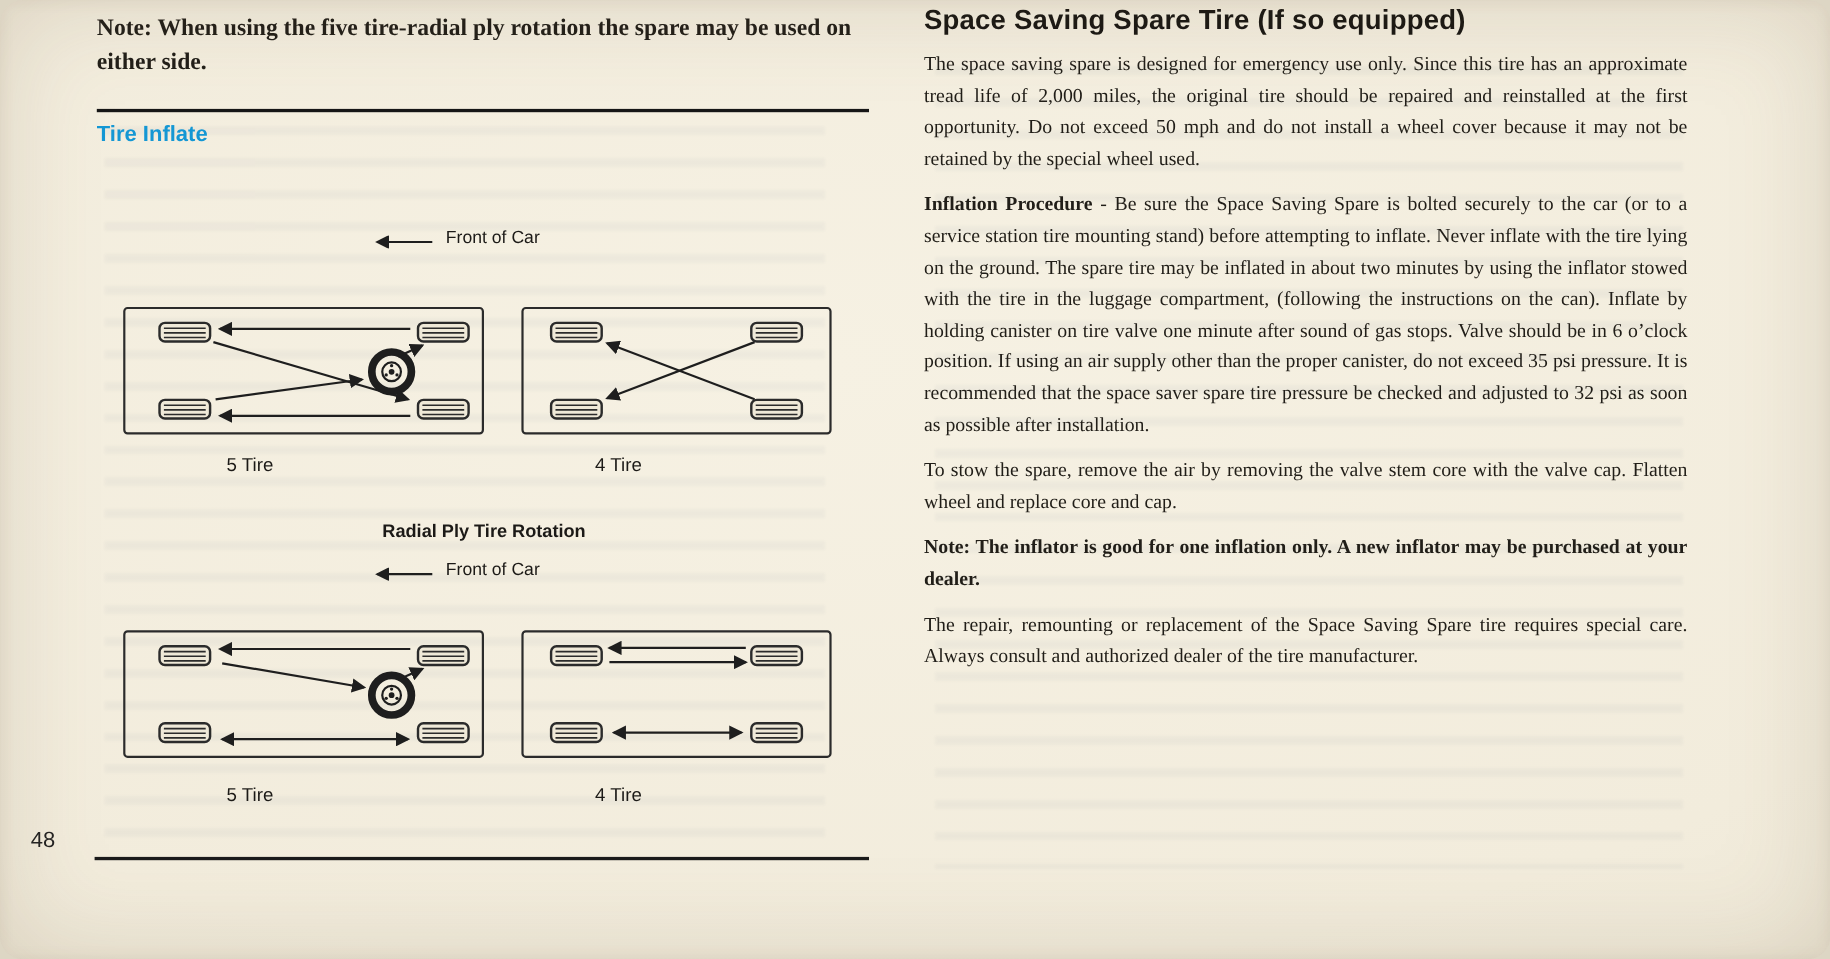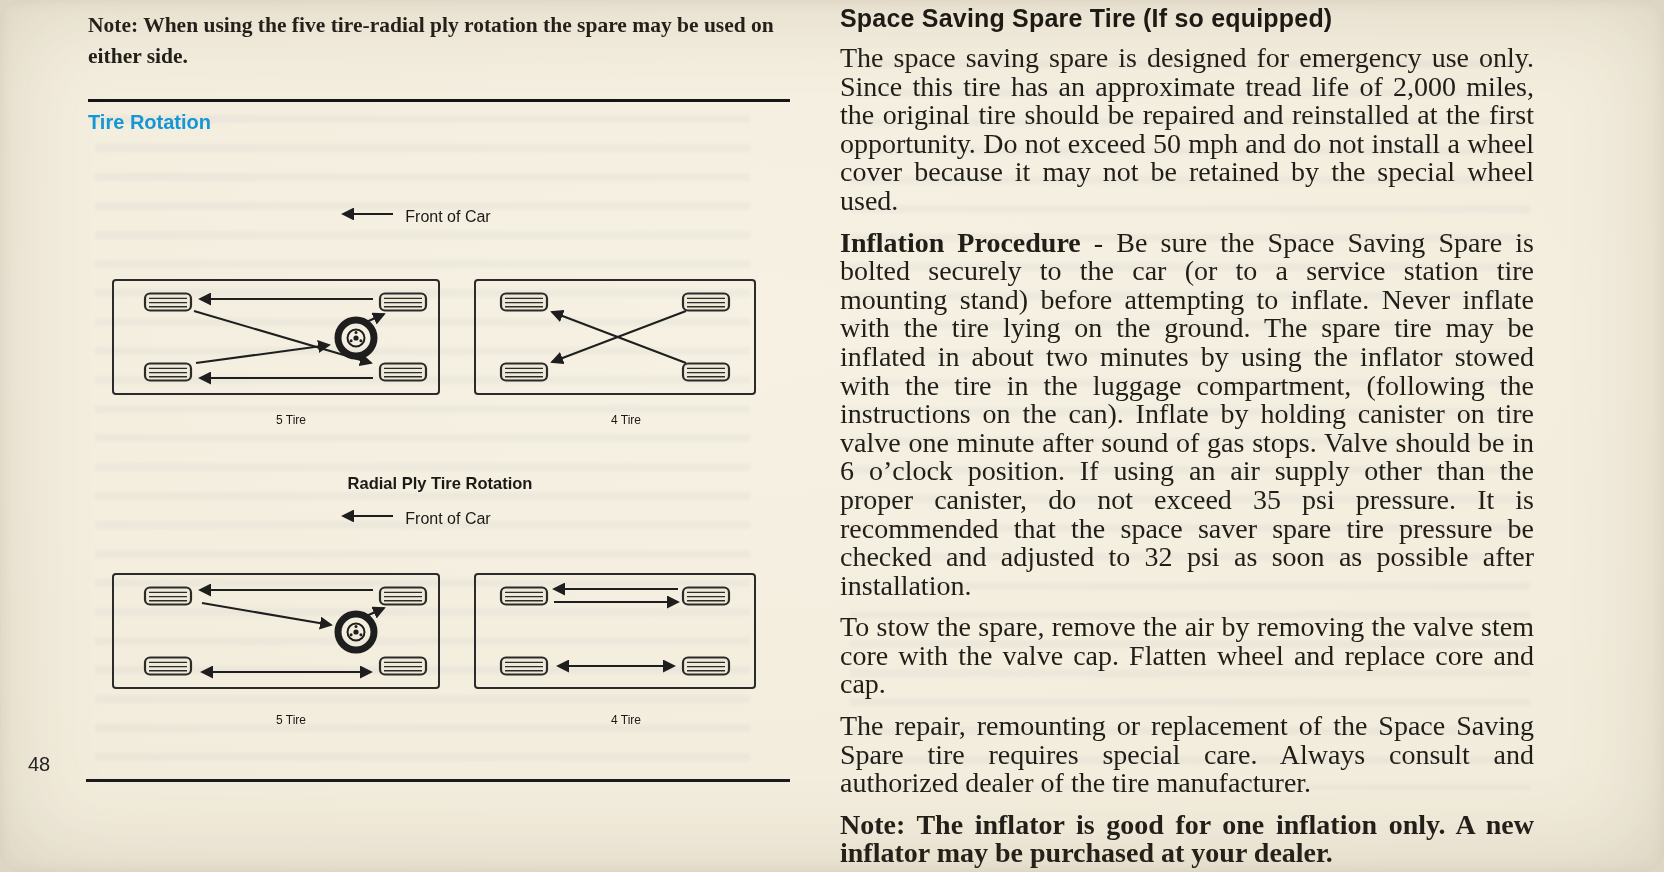--- a/index.html
+++ b/index.html
@@ -23,40 +23,40 @@
   .col-left { position:absolute; left:88px; top:0; width:704px; height:872px; }
   .col-left > * { position:absolute; }
   .lnote { left:0; top:10px; width:700px; margin:0;
            font-weight:bold; font-size:21.5px; line-height:31px; }
   .rule-top { left:0; top:99px; width:702px; height:2.5px; background:#161616; }
   .sec-title { left:0; top:111px; margin:0; font-family:"Liberation Sans", sans-serif;
                font-weight:bold; font-size:20px; color:#1497d4; }
   .diag-title { left:0; margin:0; width:704px; text-align:center;
                 font-family:"Liberation Sans", sans-serif; font-weight:bold; font-size:16.5px; color:#1c1a17; }
   .t1 { top:172px; } .t2 { top:474px; }
-  .front-label { left:0; width:704px; display:flex; justify-content:center; align-items:flex-start;
+  .front-label { left:0; width:704px; display:flex; justify-content:center; align-items:flex-end;
                  gap:8px; transform:translateX(-28px);
                  font-family:"Liberation Sans", sans-serif; font-size:16px; color:#1c1a17; }
   .f1 { top:208px; } .f2 { top:510px; }
   .diag-row { left:22px; display:flex; gap:30px; align-items:flex-start; }
   .r1 { top:274px; } .r2 { top:568px; }
-  .cap { font-family:"Liberation Sans", sans-serif; font-size:12px; color:#1c1a17;
-         width:100px; text-align:right; }
+  .cap { font-family:"Liberation Sans", sans-serif; font-size:17px; color:#1c1a17;
+         width:100px; text-align:left; }
   .c1a,.c2a { left:118px; } .c1b,.c2b { left:453px; }
   .c1a,.c1b { top:413px; } .c2a,.c2b { top:713px; }
 
   .pgnum { position:absolute; left:28px; top:753px; font-family:"Liberation Sans", sans-serif;
            font-size:20px; color:#232323;text-align:right; }
   .rule-bottom { position:absolute; left:86px; top:779px; width:704px; height:2.5px; background:#1b1b1b; }
 
   
   .col-right { position:absolute; left:840px; top:4px; width:694px; }
   .rhead { margin:0 0 11px 0; font-family:"Liberation Sans", sans-serif;
            font-weight:bold; font-size:25px; letter-spacing:.2px; color:#191713; }
-  .body { margin:0 0 13px 0; font-size:28px; line-height:28.6px; text-align:justify; }
+  .body { margin:0 0 13px 0; font-size:18px; line-height:28.6px; text-align:justify; }
   .bold-note { font-weight:bold; }
   .lead { font-weight:bold; }
 
   svg.diag { display:block; }
 </style>
 </head>
 <body>
 
 <div class="page">
 
@@ -82,21 +82,21 @@
     </defs>
   </svg>
 
   <div class="ghost g1"></div>
   <div class="ghost g2"></div>
 
   <section class="col-left">
 
     <p class="lnote">Note: When using the five tire-radial ply rotation the spare may be used on either side.</p>
     <div class="rule-top"></div>
-    <h2 class="sec-title">Tire Rotation</h2>
+    <h2 class="sec-title">Tire Inflate</h2>
 
 
     <div class="front-label f1">
       <svg width="64" height="12" viewBox="0 0 64 12">
         <line x1="60" y1="6" x2="10" y2="6" stroke="#1e1e1e" stroke-width="2" marker-end="url(#arr)"></line>
       </svg>
       <span>Front of Car</span>
     </div>
 
     <div class="diag-row r1">
@@ -167,19 +167,19 @@
 
     <span class="cap c2a">5 Tire</span>
     <span class="cap c2b">4 Tire</span>
   </section>
 
   <section class="col-right">
     <h1 class="rhead">Space Saving Spare Tire (If so equipped)</h1>
     <p class="body">The space saving spare is designed for emergency use only. Since this tire has an approximate tread life of 2,000 miles, the original tire should be repaired and reinstalled at the first opportunity. Do not exceed 50 mph and do not install a wheel cover because it may not be retained by the special wheel used.</p>
     <p class="body"><span class="lead">Inflation Procedure</span><span> - Be sure the Space Saving Spare is bolted securely to the car (or to a service station tire mounting stand) before attempting to inflate. Never inflate with the tire lying on the ground. The spare tire may be inflated in about two minutes by using the inflator stowed with the tire in the luggage compartment, (following the instructions on the can). Inflate by holding canister on tire valve one minute after sound of gas stops. Valve should be in 6 o’clock position. If using an air supply other than the proper canister, do not exceed 35 psi pressure. It is recommended that the space saver spare tire pressure be checked and adjusted to 32 psi as soon as possible after installation.</span></p>
     <p class="body">To stow the spare, remove the air by removing the valve stem core with the valve cap. Flatten wheel and replace core and cap.</p>
+    <p class="body bold-note">Note: The inflator is good for one inflation only. A new inflator may be purchased at your dealer.</p>
     <p class="body">The repair, remounting or replacement of the Space Saving Spare tire requires special care. Always consult and authorized dealer of the tire manufacturer.</p>
-    <p class="body bold-note">Note: The inflator is good for one inflation only. A new inflator may be purchased at your dealer.</p>
   </section>
 
   <div class="pgnum">48</div>
   <div class="rule-bottom"></div>
 </div>
 
 </body></html>

